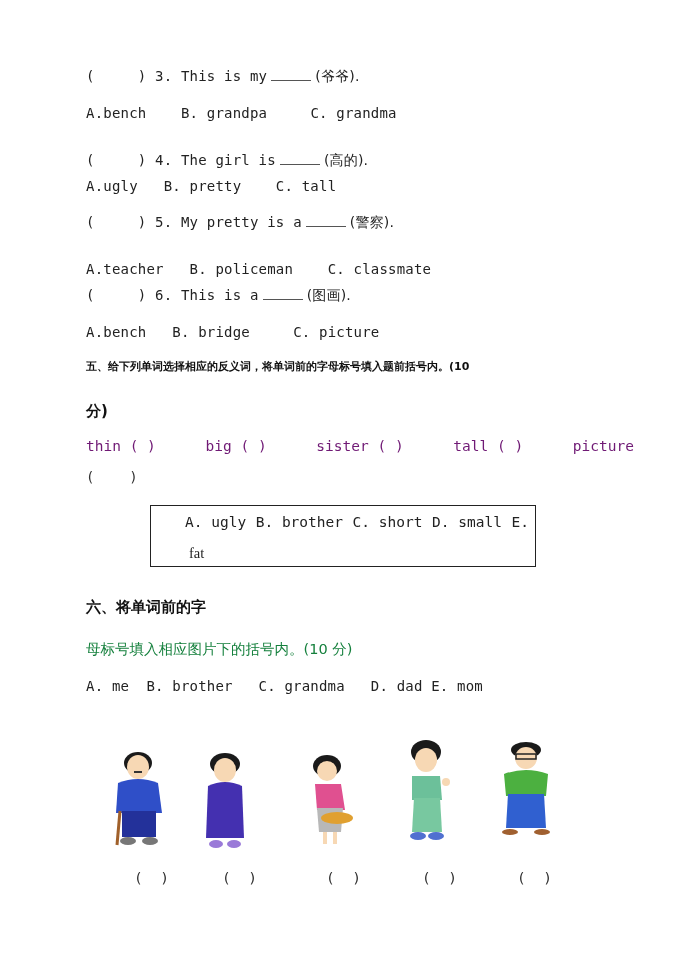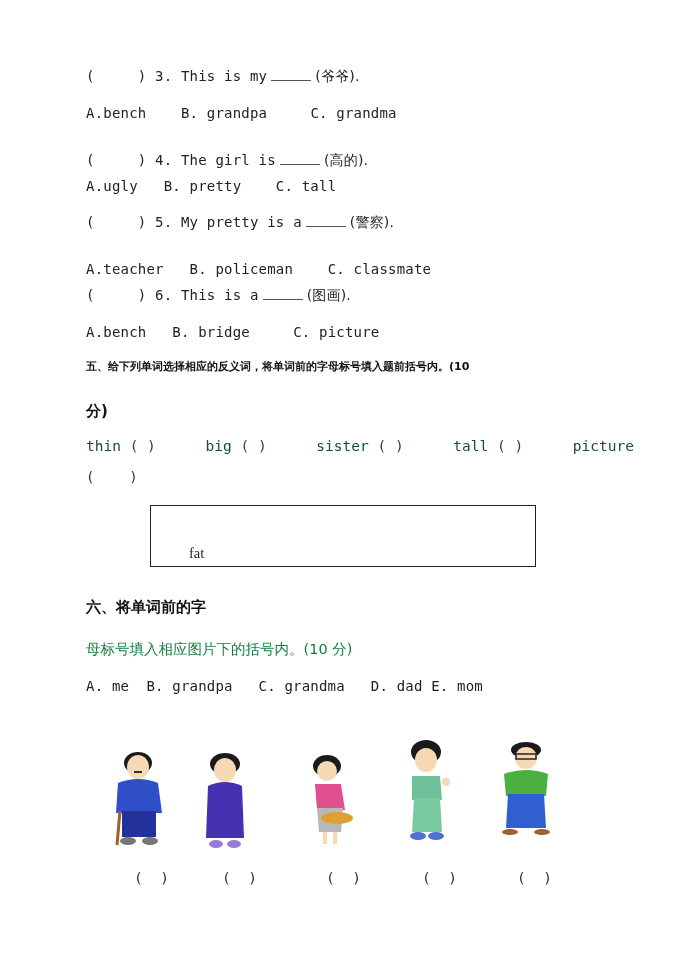--- a/index.html
+++ b/index.html
@@ -2,21 +2,21 @@
 <html><head>
 <meta charset="utf-8">
 <style>
   html, body { margin:0; padding:0; background:#ffffff; }
   body { width:687px; height:971px; position:relative; overflow:hidden; color:#111; }
   .line { position:absolute; left:86px; font-family:"DejaVu Sans Mono","Liberation Mono",monospace; font-size:14px; white-space:pre; color:#222; letter-spacing:0.2px; }
   .q .blank { display:inline-block; width:40px; border-bottom:1px solid #555; margin:0 4px; height:12px; vertical-align:baseline; }
   .cn { font-family:"DejaVu Sans","Liberation Sans",sans-serif; }
   .heading { position:absolute; left:86px; font-family:"DejaVu Sans","Liberation Sans",sans-serif; font-weight:bold; font-size:15px; color:#111; white-space:nowrap; }
   .sub { position:absolute; left:86px; font-family:"DejaVu Sans","Liberation Sans",sans-serif; font-size:15px; color:#15803d; white-space:nowrap; }
-  .wordrow { position:absolute; left:86px; width:548px; display:flex; justify-content:space-between; font-family:"DejaVu Sans Mono","Liberation Mono",monospace; font-size:14.5px; color:#14532d; }
+  .wordrow { position:absolute; left:86px; width:548px; display:flex; justify-content:space-between; font-family:"DejaVu Sans Mono","Liberation Mono",monospace; font-size:14.5px; color:#701a75; }
   .box { position:absolute; left:150px; top:505px; width:386px; height:62px; border:1px solid #222; box-sizing:border-box; font-family:"DejaVu Sans Mono","Liberation Mono",monospace; font-size:14.5px; color:#222; }
   .box .r1 { position:absolute; left:34px; top:8px; width:344px; display:flex; justify-content:space-between; }
   .box .r2 { position:absolute; left:38px; top:39px;font-family:Liberation Serif, serif; }
   .fig { position:absolute; }
   .paren { position:absolute; top:870px; font-family:"DejaVu Sans Mono","Liberation Mono",monospace; font-size:14.5px; color:#333; white-space:pre; }
 </style>
 </head>
 <body>
 
 <div class="line q" style="top:68px;"><span>(     )</span> <span>3.</span> <span>This is my</span><span class="blank"></span><span class="cn">(爷爷).</span></div>
@@ -37,26 +37,33 @@
 <div class="wordrow" style="top:438px;">
   <span>thin (    )</span>
   <span>big (    )</span>
   <span>sister (    )</span>
   <span>tall (    )</span>
   <span>picture</span>
 </div>
 <div class="line" style="top:469px; color:#333;">(    )</div>
 
 <div class="box">
+  <div class="r1">
+    <span>A. ugly</span>
+    <span>B. brother</span>
+    <span>C. short</span>
+    <span>D. small</span>
+    <span>E.</span>
+  </div>
   <div class="r2">fat</div>
 </div>
 
 <div class="heading" style="top:598px;">六、将单词前的字</div>
 <div class="sub" style="top:640px; font-size:14.5px;">母标号填入相应图片下的括号内。(10 分)</div>
-<div class="line" style="top:678px;">A. me  B. grandpa   C. grandma   D. dad E. mom</div>
+<div class="line" style="top:678px;">A. me  B. brother   C. grandma   D. dad E. mom</div>
 
 <svg class="fig" style="left:108px; top:745px;" width="62" height="105">
   <ellipse cx="30" cy="18" rx="14" ry="11" fill="#1a1a1a"></ellipse>
   <ellipse cx="30" cy="22" rx="11" ry="12" fill="#f7d8b4"></ellipse>
   <rect x="26" y="26" width="8" height="2" fill="#333"></rect>
   <path d="M10 38 Q30 30 50 38 L54 68 L8 68 Z" fill="#2f4fc8"></path>
   <rect x="14" y="66" width="34" height="26" fill="#23319a"></rect>
   <line x1="12" y1="66" x2="9" y2="100" stroke="#a0602a" stroke-width="3"></line>
   <ellipse cx="20" cy="96" rx="8" ry="4" fill="#777"></ellipse>
   <ellipse cx="42" cy="96" rx="8" ry="4" fill="#777"></ellipse>

